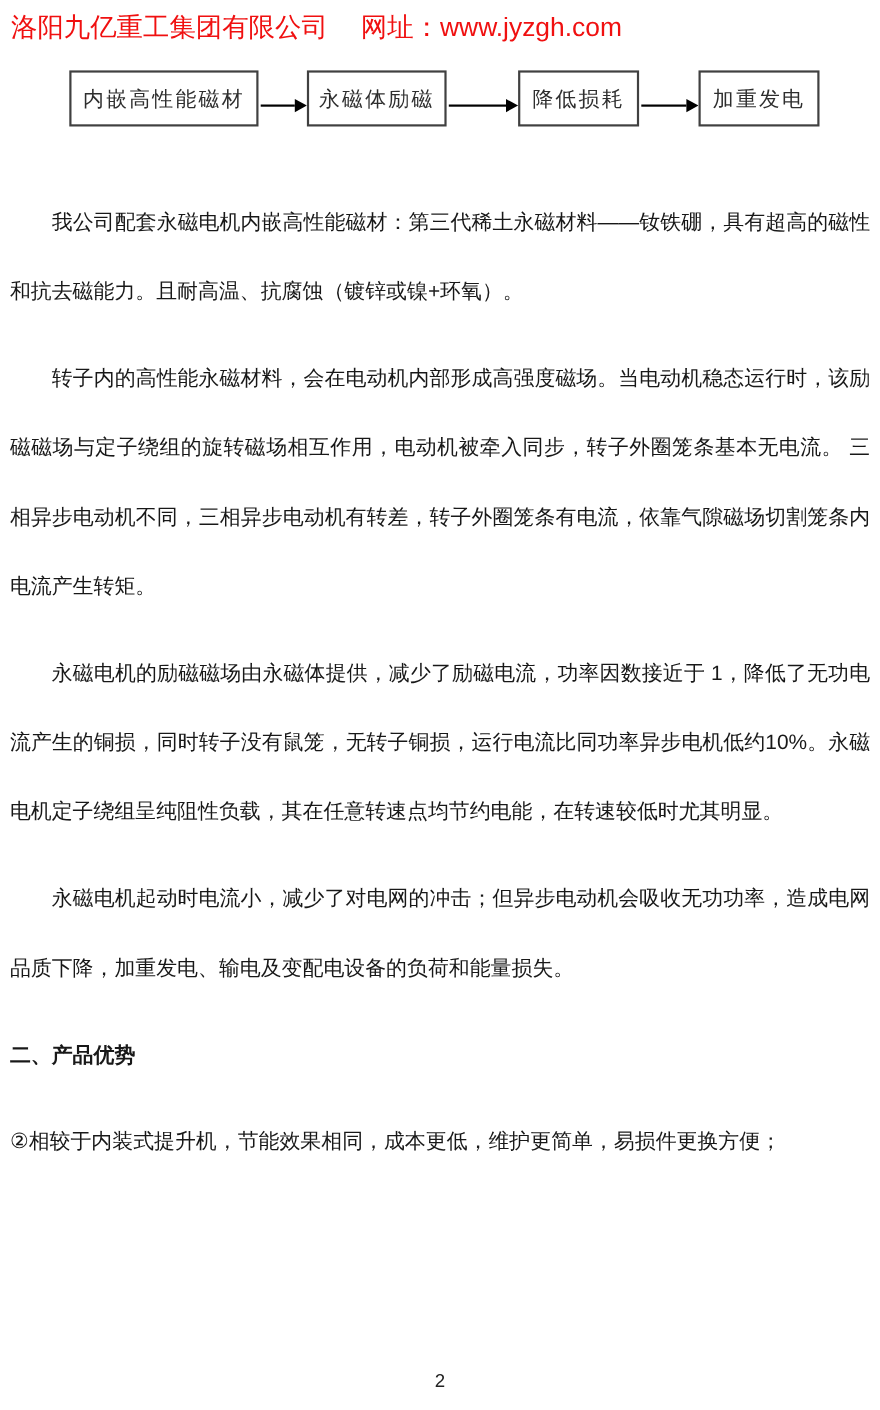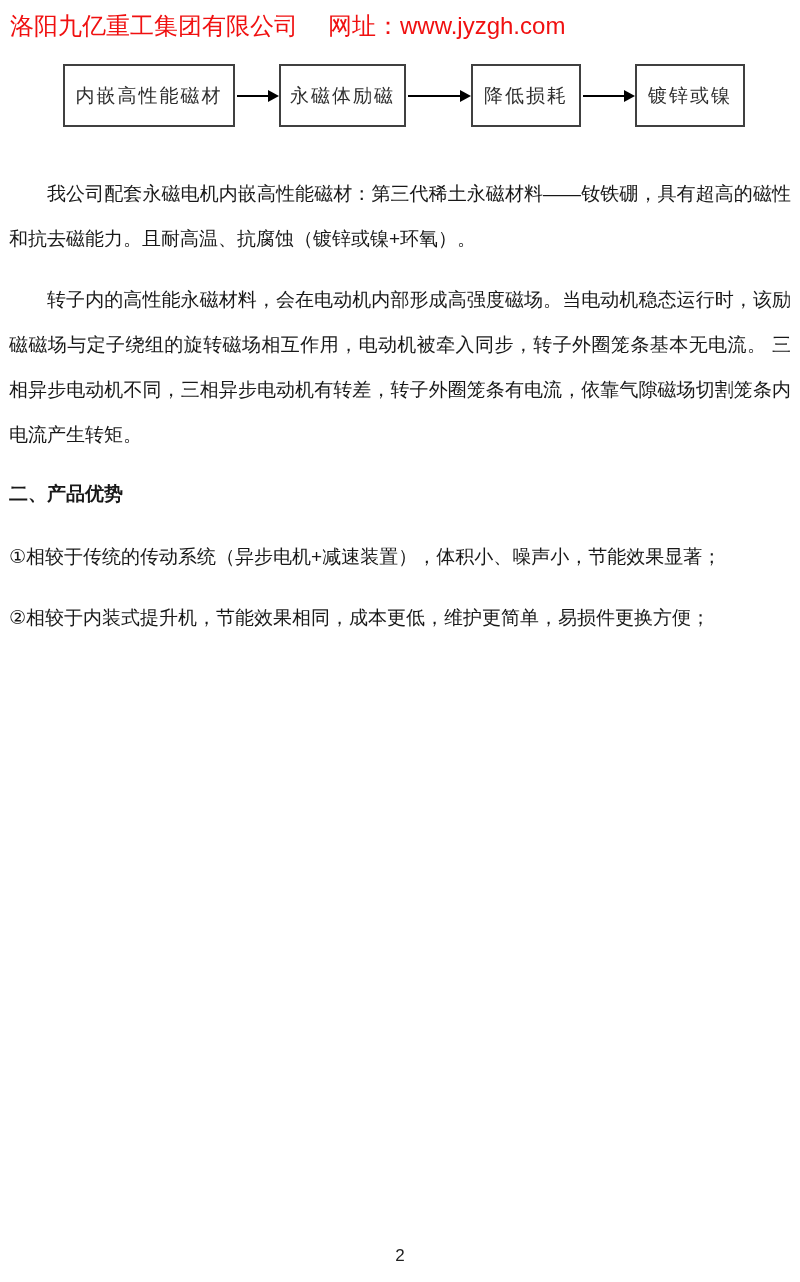--- a/index.html
+++ b/index.html
@@ -17,21 +17,21 @@
     font-size:24px;
     line-height:34px;
     color:#f01010;
     white-space:nowrap;
   }
   .header .site{margin-left:30px;}
   
   .flow{position:relative;height:116px;}
   .flow-box{
     position:absolute;
-    top:21px;height:63px;
+    top:21px;height:51px;
     border:2px solid #404040;
     background:#ffffff;
     display:flex;align-items:center;justify-content:center;
     font-family:"Liberation Serif","DejaVu Serif",serif;
     font-size:19px;color:#2e2e2e;
     letter-spacing:2px;
     box-sizing:border-box;
   }
   .fb1{left:63px;width:172px;}
   .fb2{left:279px;width:127px;}
@@ -44,26 +44,26 @@
     border-top:6px solid transparent;
     border-bottom:6px solid transparent;
   }
   .ar1{left:237px;width:31px;}
   .ar2{left:408px;width:52px;}
   .ar3{left:583px;width:41px;}
   
   .doc-body{
     padding:12px 9px 0 9px;
     font-size:19px;
-    line-height:45px;
+    line-height:63px;
     text-align:justify;
   }
   .doc-body p{margin:0 0 16px 0;}
   .indent{text-indent:38px;}
-  .sec-heading{font-weight:bold;font-family:Liberation Mono, monospace;}
+  .sec-heading{font-weight:bold;}
   
   .footer{
     position:absolute;left:0;right:0;top:1241px;
     text-align:center;
     font-size:17px;line-height:30px;color:#222;
   }
 </style>
 </head>
 <body>
 
@@ -80,29 +80,30 @@
     <div class="arrow ar1"></div>
     <div class="flow-box fb2">
       <span>永磁体励磁</span>
     </div>
     <div class="arrow ar2"></div>
     <div class="flow-box fb3">
       <span>降低损耗</span>
     </div>
     <div class="arrow ar3"></div>
     <div class="flow-box fb4">
-      <span>镀锌或镍</span>
+      <span>加重发电</span>
     </div>
   </div>
 
   <div class="doc-body">
     <p class="indent">我公司配套永磁电机内嵌高性能磁材：第三代稀土永磁材料――钕铁硼，具有超高的磁性和抗去磁能力。且耐高温、抗腐蚀（镀锌或镍+环氧）。</p>
     <p class="indent">转子内的高性能永磁材料，会在电动机内部形成高强度磁场。当电动机稳态运行时，该励磁磁场与定子绕组的旋转磁场相互作用，电动机被牵入同步，转子外圈笼条基本无电流。 三相异步电动机不同，三相异步电动机有转差，转子外圈笼条有电流，依靠气隙磁场切割笼条内电流产生转矩。</p>
+    <p class="indent">永磁电机的励磁磁场由永磁体提供，减少了励磁电流，功率因数接近于 1，降低了无功电流产生的铜损，同时转子没有鼠笼，无转子铜损，运行电流比同功率异步电机低约10%。永磁电机定子绕组呈纯阻性负载，其在任意转速点均节约电能，在转速较低时尤其明显。</p>
+    <p class="indent">永磁电机起动时电流小，减少了对电网的冲击；但异步电动机会吸收无功功率，造成电网品质下降，加重发电、输电及变配电设备的负荷和能量损失。</p>
     <p class="sec-heading">二、产品优势</p>
-    <p>①相较于传统的传动系统（异步电机+减速装置），体积小、噪声小，节能效果显著；</p>
     <p>②相较于内装式提升机，节能效果相同，成本更低，维护更简单，易损件更换方便；</p>
   </div>
 
   <div class="footer">
     <span>2</span>
   </div>
 
 </div>
 
 </body></html>

